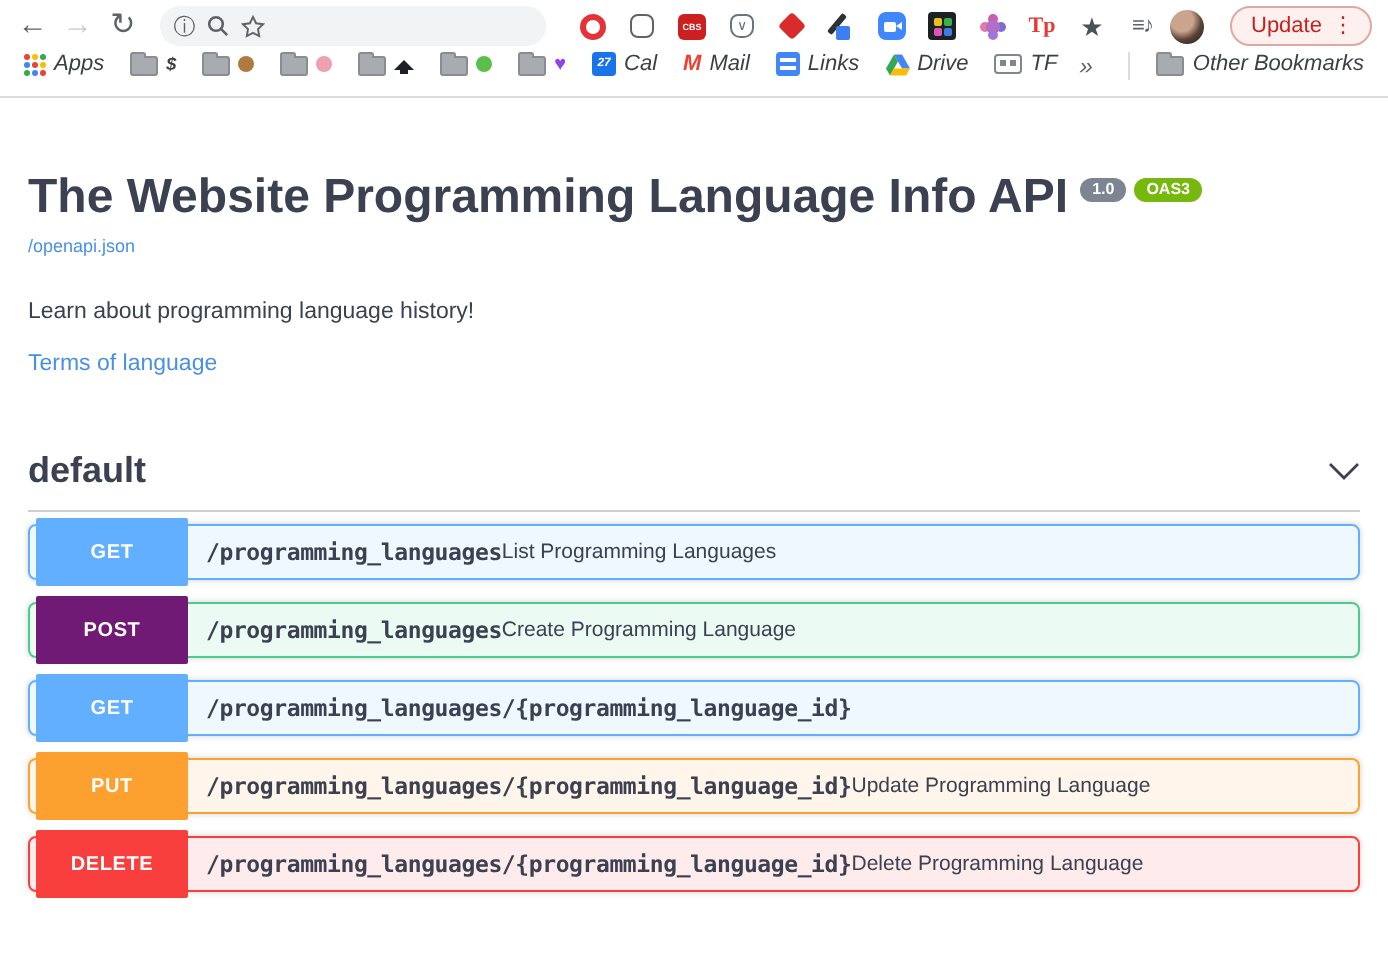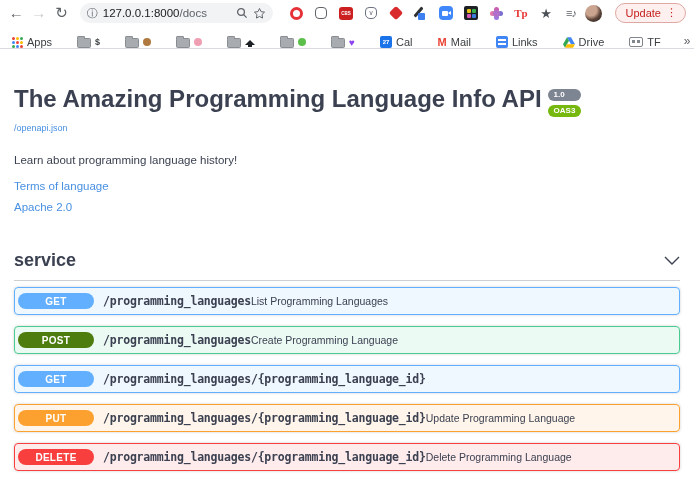--- a/index.html
+++ b/index.html
@@ -44,21 +44,21 @@
   .ext-star { color:#4b5156; font-size:13px; }
   .ext-playlist { color:#5f6368; font-size:11px; letter-spacing:-1px; }
   .avatar { width:17px; height:17px; border-radius:50%; flex:0 0 auto; cursor:pointer;
     background:radial-gradient(circle at 35% 30%, #caa48e 0 35%, #5a4238 60%, #211a18 100%); }
   .update-pill { display:flex; align-items:center; gap:5px; border:1px solid #e0a8a2;
     background:#fdf0ee; color:#c5221f; border-radius:12px; padding:2px 8px 3px 10px;
     font-size:11px; margin-left:7px; cursor:pointer; }
   .update-pill .dots { font-size:11px; color:#c5221f; }
 
   
-  .bookbar { height:22px; display:flex; align-items:flex-end; padding:0 8px; gap:17px; font-size:11px; color:#3c4043; }
+  .bookbar { height:22px; display:flex; align-items:flex-start; padding:0 8px; gap:5px; font-size:11px; color:#3c4043;font-style:italic; }
   .bm { display:flex; align-items:center; gap:4px; padding:0 4px; cursor:pointer; white-space:nowrap; }
   .apps-grid { width:11px; height:11px; display:grid; grid-template-columns:repeat(3,1fr); gap:1px; }
   .apps-grid i { border-radius:50%; }
   .folder { position:relative; width:14px; height:10px; background:#a8abb0; border:1px solid #898d92; border-radius:1.5px; margin-top:2px; }
   .folder::before { content:""; position:absolute; left:-1px; top:-3px; width:6px; height:2px;
     background:#a8abb0; border:1px solid #898d92; border-bottom:none; border-radius:1.5px 1.5px 0 0; }
   .em { font-size:9px; line-height:10px; }
   .dot { width:8px; height:8px; border-radius:50%; display:inline-block; }
   .cap { width:0; height:0; border-left:5px solid transparent; border-right:5px solid transparent; border-bottom:5px solid #1d2125; position:relative; }
   .cap::after { content:""; position:absolute; left:-2px; top:4px; width:4px; height:3px; background:#1d2125; }
@@ -71,57 +71,56 @@
   .ic-tf { width:14px; height:10px; border:1.5px solid #80868b; border-radius:2px; position:relative; }
   .ic-tf::before { content:""; position:absolute; left:2px; top:2px; width:3px; height:3px; background:#80868b; box-shadow:5px 0 0 #80868b; }
   .sep { width:1px; height:14px; background:#dadce0; margin:0 4px; }
   .chev2 { color:#5f6368; font-size:12px; padding:0 2px; }
   .spacer { flex:1; }
 
   
   .content { padding:0 14px; }
   .info-block { margin-top:36px; }
   .api-title { font-size:24px; font-weight:bold; color:#3b4151; display:flex; align-items:flex-start; gap:6px; }
-  .badges { display:flex; gap:4px; margin-top:4px;flex-direction:column; }
+  .badges { display:flex; gap:4px; margin-top:4px; }
   .pill { font-size:8px; font-weight:bold; color:#fff; border-radius:8px; padding:2px 6px; line-height:1; }
   .pill-version { background:#7d8492; }
   .pill-oas { background:#76b80d; }
   .spec-link { font-size:9px; color:#4990e2; margin-top:3px; cursor:pointer; display:inline-block; }
   .api-desc { font-size:11.5px; color:#3b4151; margin-top:19px; }
   .api-links { margin-top:14px; }
   .api-links a { display:block; font-size:11.5px; color:#4990e2; text-decoration:none; cursor:pointer; }
   .lnk-terms { margin-bottom:9px; }
   .lnk-web { margin-bottom:2px; }
   .lnk-license { margin-top:9px; }
 
   .section-head { margin-top:37px; display:flex; align-items:center; justify-content:space-between;
     padding-bottom:9px; border-bottom:1px solid rgba(59,65,81,.25); cursor:pointer; }
   .section-title { font-size:18px; font-weight:bold; color:#3b4151; }
 
   .endpoints { margin-top:6px; }
   .op-row { display:flex; align-items:center; height:28px; border:1px solid; border-radius:4px;
     margin-bottom:11px; padding:0 8px 0 3px; box-shadow:0 0 3px rgba(0,0,0,.19); cursor:pointer; }
-  .method { width:76px; height:16px; border-radius:11px; color:#fff; font-weight:bold;
+  .method { width:76px; height:34px; border-radius:1px; color:#fff; font-weight:bold;
     font-size:10px; display:flex; align-items:center; justify-content:center; letter-spacing:.3px; }
   .op-path { font-family:"DejaVu Sans Mono","Liberation Mono",monospace; font-weight:bold;
     font-size:11.5px; color:#3b4151; margin-left:9px; letter-spacing:-.2px; }
   .op-summary { font-size:10.5px; color:#3b4151; white-space:nowrap; }
 </style>
 </head>
 <body>
 
 <div class="chrome">
   <div class="toolbar">
     <span class="nav-btn">←</span>
     <span class="nav-btn disabled">→</span>
     <span class="nav-btn">↻</span>
 
     <div class="omnibox">
       <span class="omni-info">ⓘ</span>
-      <span class="omni-url"><span class="omni-host">127.0.0.1:8000</span><span class="omni-path">/docs</span></span>
       <span class="omni-ic">
         <svg width="12" height="12" viewBox="0 0 12 12">
             <circle cx="5" cy="5" r="3.4" fill="none" stroke="#5f6368" stroke-width="1.3"></circle>
             <line x1="7.6" y1="7.6" x2="10.6" y2="10.6" stroke="#5f6368" stroke-width="1.3"></line>
           </svg>
       </span>
       <span class="omni-ic">
         <svg width="13" height="13" viewBox="0 0 16 16">
             <path d="M8 1.8l1.9 3.9 4.3.6-3.1 3 .7 4.3L8 11.6l-3.8 2 .7-4.3-3.1-3 4.3-.6z" fill="none" stroke="#5f6368" stroke-width="1.2"></path>
           </svg>
@@ -257,49 +256,48 @@
     <span class="bm">
       <span class="folder"></span>
       <span>Other Bookmarks</span>
     </span>
   </div>
 </div>
 
 <div class="content">
   <div class="info-block">
     <div class="api-title">
-      <span>The Amazing Programming Language Info API</span>
+      <span>The Website Programming Language Info API</span>
       <span class="badges">
         <span class="pill pill-version">1.0</span>
         <span class="pill pill-oas">OAS3</span>
       </span>
     </div>
     <span class="spec-link">/openapi.json</span>
     <div class="api-desc">Learn about programming language history!</div>
     <div class="api-links">
       <a class="lnk-terms">Terms of language</a>
-      <a class="lnk-license">Apache 2.0</a>
     </div>
   </div>
 
   <div class="section-head">
-    <span class="section-title">service</span>
+    <span class="section-title">default</span>
     <svg width="16" height="9" viewBox="0 0 16 9">
         <polyline points="1,1 8,8 15,1" fill="none" stroke="#3b4151" stroke-width="1.4"></polyline>
       </svg>
   </div>
 
   <div class="endpoints">
     <div class="op-row" style="border-color: rgb(97, 175, 254); background: rgba(97, 175, 254, 0.1);">
       <span class="method" style="background: rgb(97, 175, 254);">GET</span>
       <span class="op-path">/programming_languages</span>
       <span class="op-summary">List Programming Languages</span>
     </div>
     <div class="op-row" style="border-color: rgb(73, 204, 144); background: rgba(73, 204, 144, 0.1);">
-      <span class="method" style="background: #4d7c0f;">POST</span>
+      <span class="method" style="background: #701a75;">POST</span>
       <span class="op-path">/programming_languages</span>
       <span class="op-summary">Create Programming Language</span>
     </div>
     <div class="op-row" style="border-color: rgb(97, 175, 254); background: rgba(97, 175, 254, 0.1);">
       <span class="method" style="background: rgb(97, 175, 254);">GET</span>
       <span class="op-path">/programming_languages/{programming_language_id}</span>
     </div>
     <div class="op-row" style="border-color: rgb(252, 161, 48); background: rgba(252, 161, 48, 0.1);">
       <span class="method" style="background: rgb(252, 161, 48);">PUT</span>
       <span class="op-path">/programming_languages/{programming_language_id}</span>

